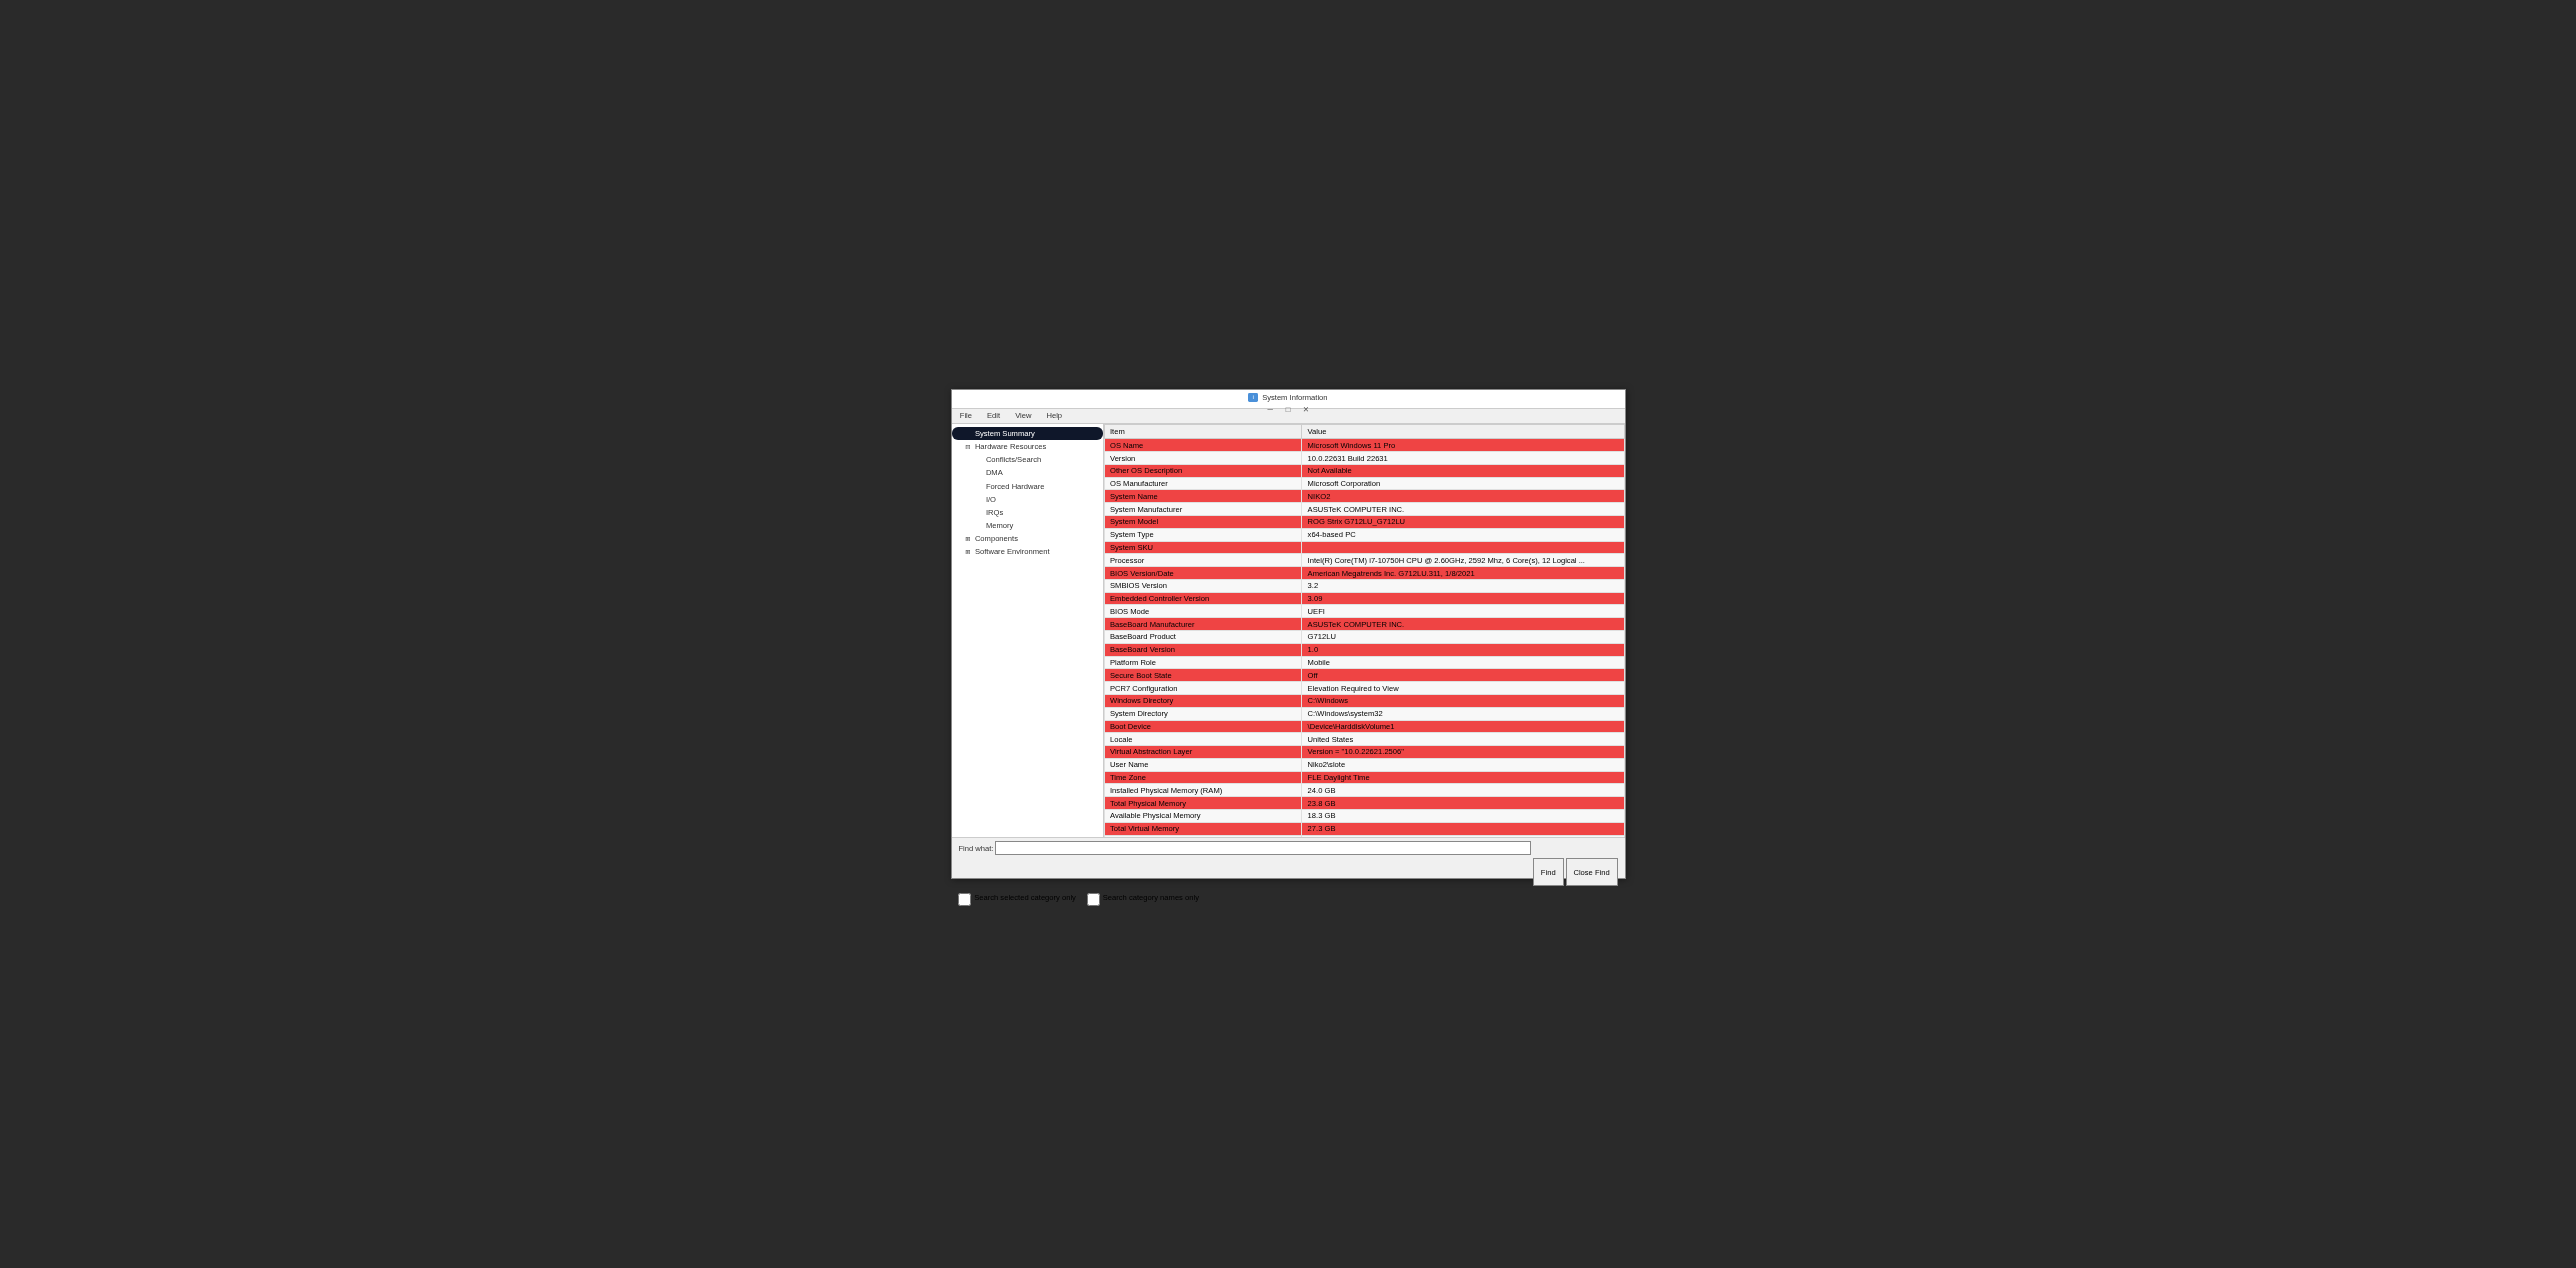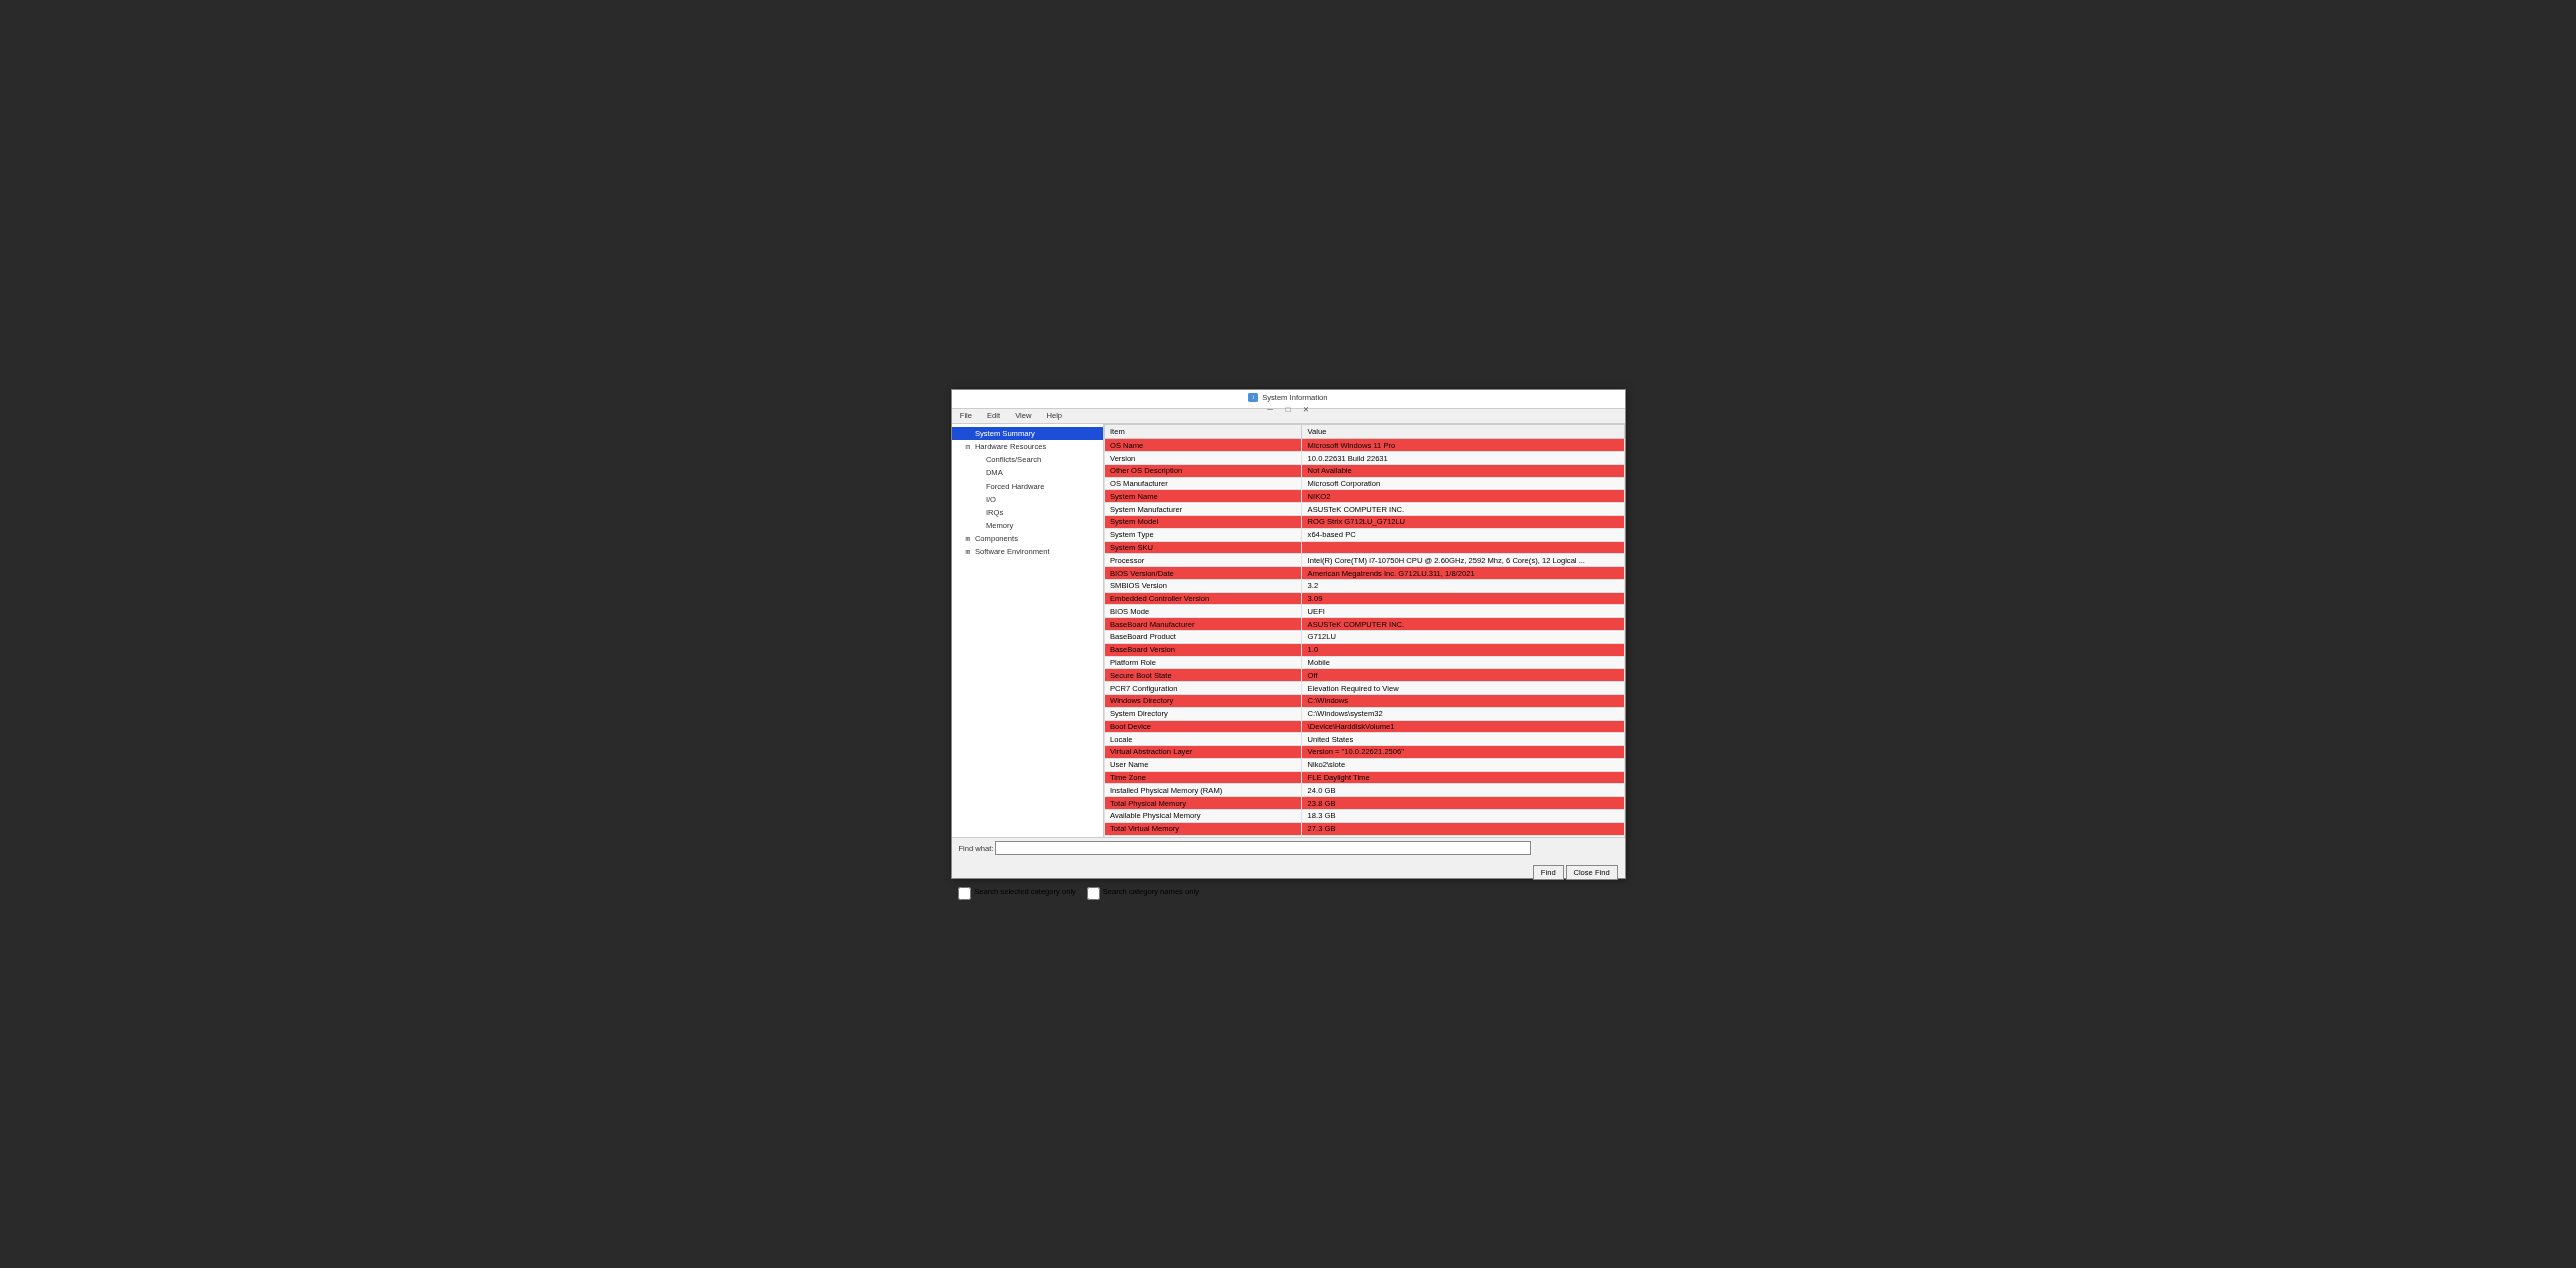--- a/index.html
+++ b/index.html
@@ -85,22 +85,23 @@
       padding: 2.8px 0;
     }
     .tree-item {
       padding: 1.4px 0;
       font-size: 7.6px;
       color: #333;
       cursor: pointer;
       white-space: nowrap;
     }
     .tree-item.selected {
-      background: #1d4ed8;
+      background: #0f172a;
       color: white;
+      border-radius: 6px;
     }
     .tree-row {
       display: flex;
       align-items: center;
       padding: 0.7px 2.8px;
     }
     .tree-indent { display: inline-block; width: 11px; flex-shrink: 0; }
     .tree-expand {
       display: inline-block;
       width: 9.6px;
@@ -161,21 +162,21 @@
     .find-label { font-size: 7.6px; color: #333; }
     .find-input {
       flex: 1;
       height: 13.8px;
       border: 0.7px solid #888;
       padding: 0 2.8px;
       font-size: 7.6px;
       background: white;
     }
     .find-btn {
-      height: 15px;
+      height: 28px;
       padding: 0 6.9px;
       font-size: 7.6px;
       border: 0.7px solid #888;
       background: #f0f0f0;
       cursor: pointer;
       margin-top: 48px;
     }
     .find-checkbox {
       display: flex;
       gap: 2.8px;

